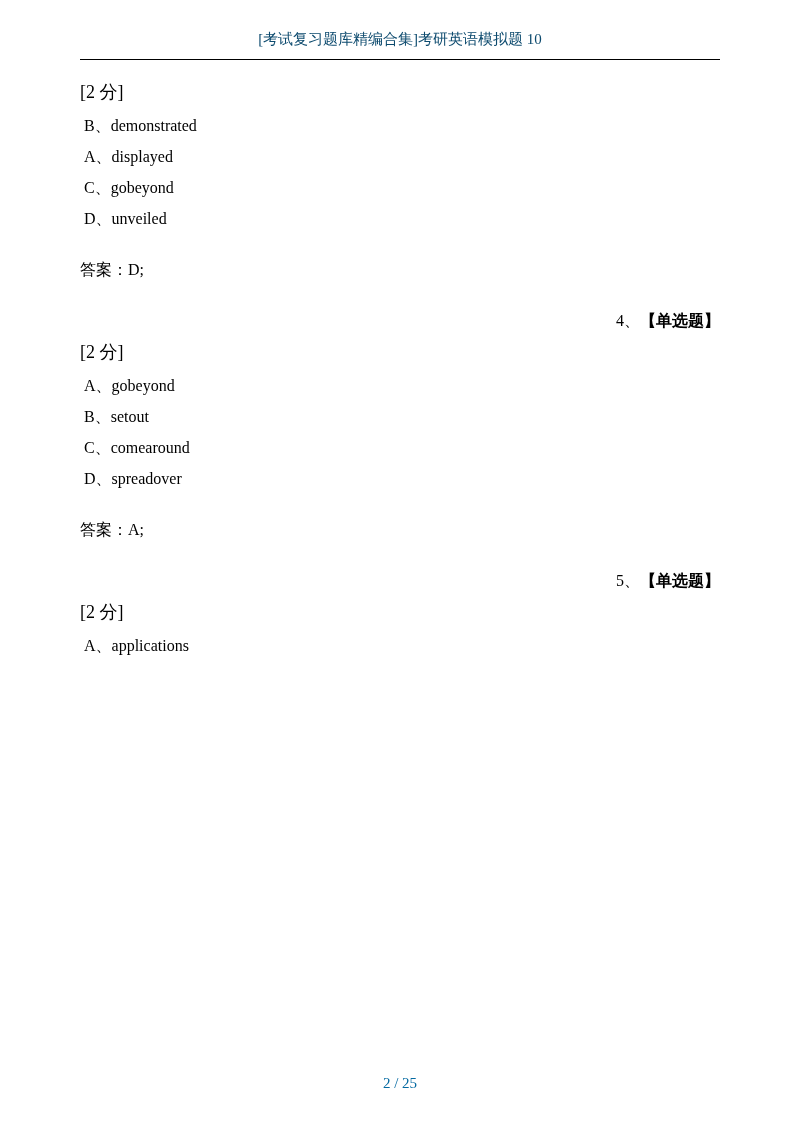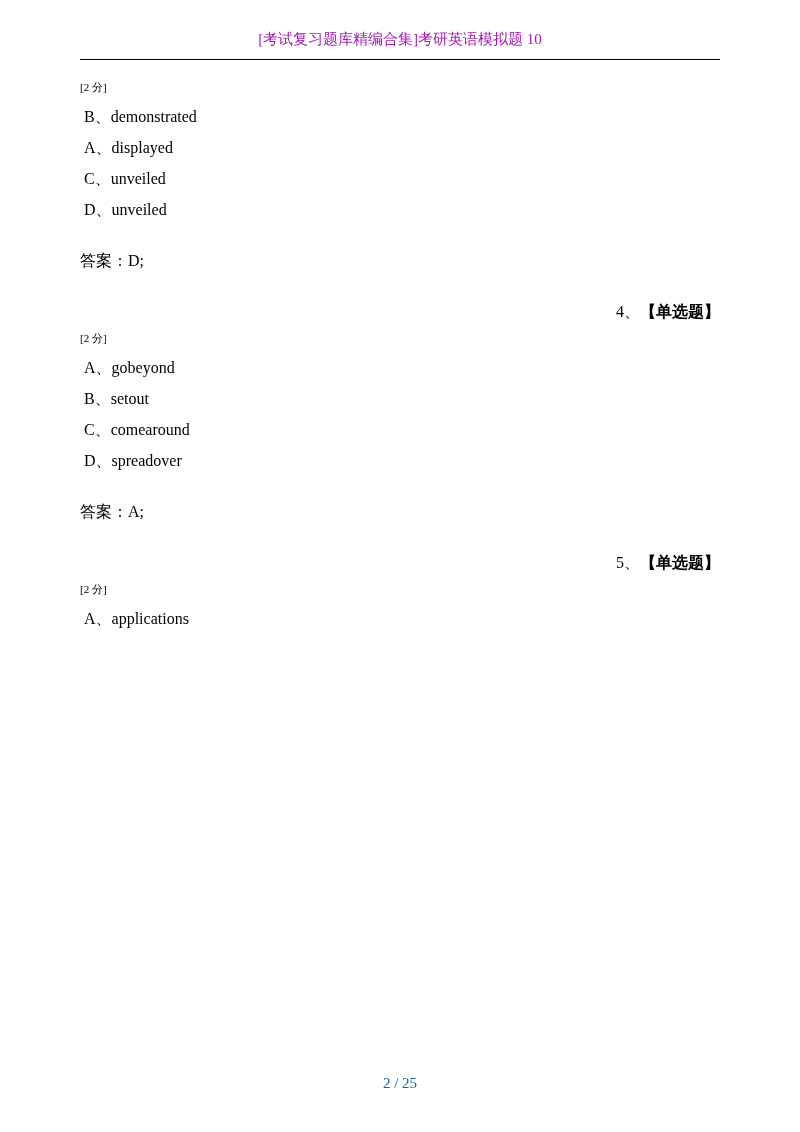--- a/index.html
+++ b/index.html
@@ -22,42 +22,42 @@
       width: 800px;
       min-height: 1132px;
       padding: 30px 80px 60px 80px;
       position: relative;
     }
 
     .page-header {
       text-align: center;
       font-size: 15px;
       margin-bottom: 10px;
-      color: #a21caf;
+      color: #0c4a6e;
     }
 
     .divider {
       border: none;
       border-top: 1px solid #000;
       margin-bottom: 20px;
     }
 
     .question-block {
       margin-bottom: 30px;
     }
 
     .question-label {
       font-size: 16px;
       margin-bottom: 8px;
       font-weight: normal;
       text-align: right;
     }
 
     .score-label {
-      font-size: 11px;
+      font-size: 18px;
       margin-bottom: 12px;
     }
 
     .option-item {
       font-size: 16px;
       margin-bottom: 10px;
       padding-left: 4px;
     }
 
     .answer-block {
@@ -95,21 +95,21 @@
 
     <div class="score-label">[2 分]</div>
 
     <div class="option-item">
       <span>B、demonstrated</span>
     </div>
     <div class="option-item">
       <span>A、displayed</span>
     </div>
     <div class="option-item">
-      <span>C、unveiled</span>
+      <span>C、gobeyond</span>
     </div>
     <div class="option-item">
       <span>D、unveiled</span>
     </div>
   </div>
 
   <div class="answer-block">
     <span>答案：D;</span>
   </div>
 

